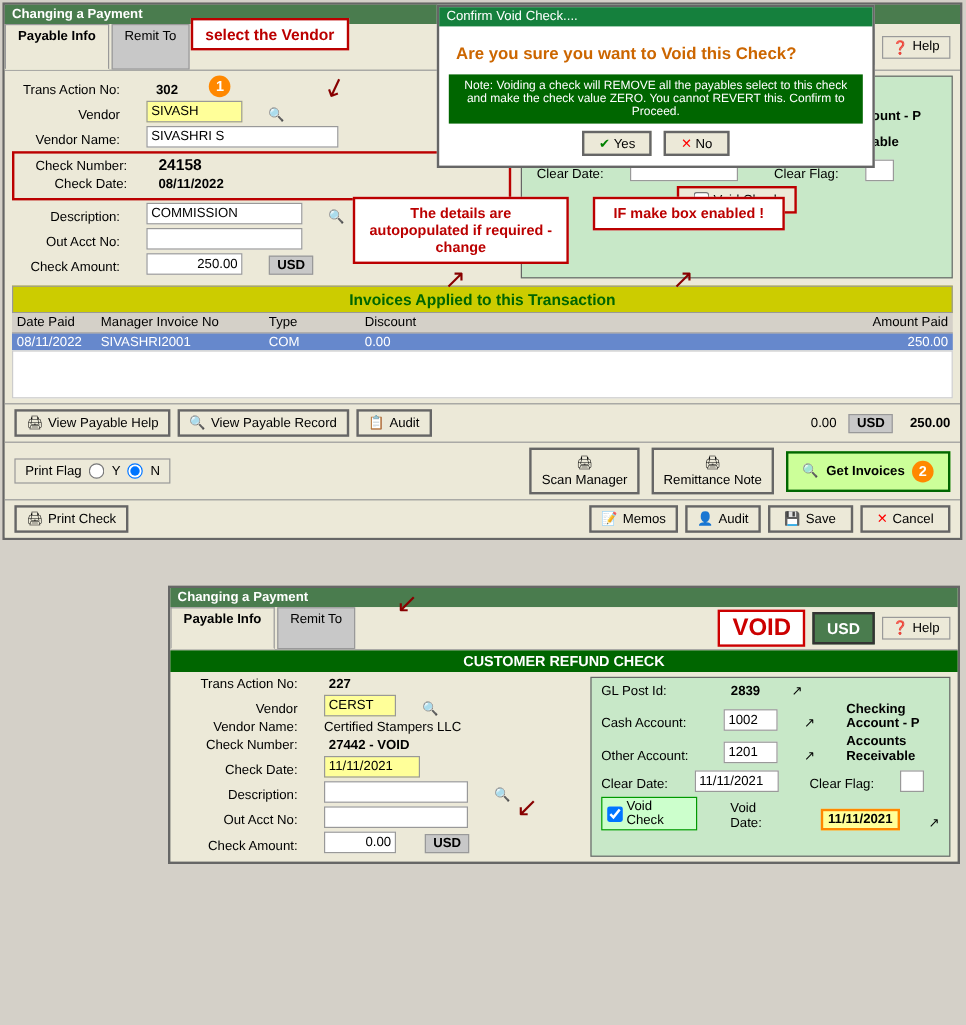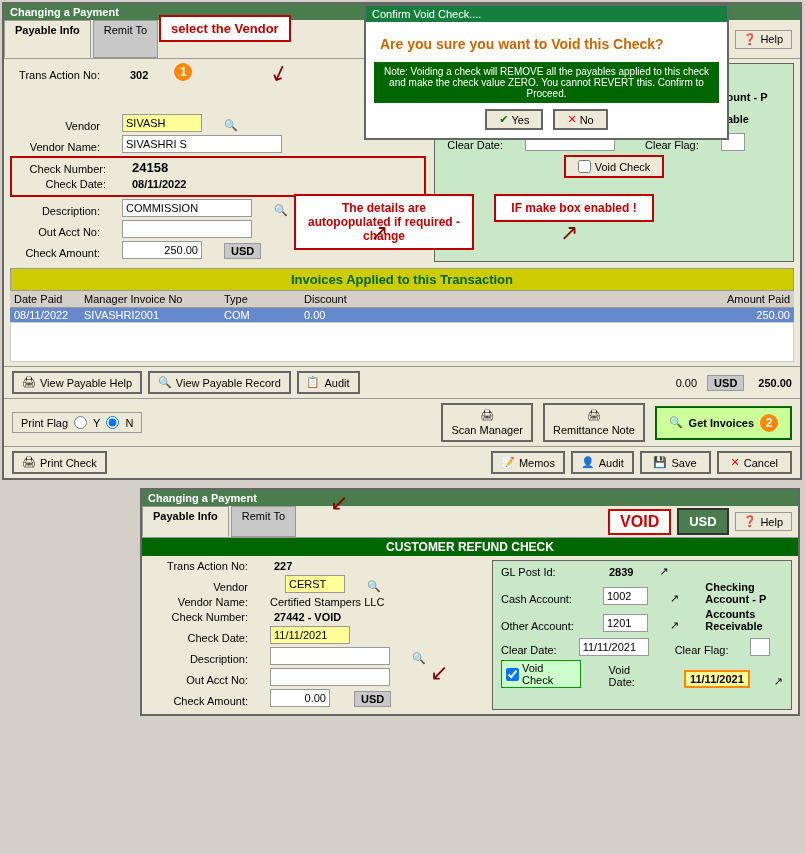--- a/index.html
+++ b/index.html
@@ -257,21 +257,21 @@
       background: #ece9d8;
       border: 2px solid #666;
       z-index: 5;
     }
 
     .void-badge {
       background: white;
       border: 2px solid #cc0000;
       color: #cc0000;
       font-weight: bold;
-      font-size: 16px;
+      font-size: 20px;
       padding: 2px 10px;
     }
 
     .customer-refund-label {
       background: #006600;
       color: white;
       font-weight: bold;
       font-size: 12px;
       padding: 2px 8px;
       text-align: center;
@@ -354,21 +354,21 @@
     <div style="flex:1;">
       <div class="form-row">
         <span class="form-label">Trans Action No:</span>
         <strong style="margin-left:8px;">302</strong>
         <span style="margin-left:4px;">
           <span class="orange-circle">1</span>
         </span>
       </div>
       <div class="form-row">
         <span class="form-label">Vendor</span>
-        <input class="form-input-yellow" type="text" style="width: 80px; margin-top: 30px;" value="SIVASH">
+        <input class="form-input-yellow" type="text" style="width: 80px;" value="SIVASH">
         <span style="cursor:pointer;">🔍</span>
       </div>
       <div class="form-row">
         <span class="form-label">Vendor Name:</span>
         <input class="form-input" type="text" style="width: 160px;" value="SIVASHRI S">
       </div>
       <div style="border:2px solid #b00; padding:2px 4px; margin-bottom:2px;">
         <div class="form-row">
           <span class="form-label">Check Number:</span>
           <strong style="margin-left:4px; font-size:13px;">24158</strong>
@@ -451,21 +451,21 @@
       <span class="col2">SIVASHRI2001</span>
       <span class="col3">COM</span>
       <span class="col4">0.00</span>
       <span class="col5">250.00</span>
     </div>
 
     <div class="void-dialog" style="left:360px; top:0px; width:365px;">
       <div class="void-dialog-title">Confirm Void Check....</div>
       <div class="void-dialog-body">
         <div class="void-question">Are you sure you want to Void this Check?</div>
-        <div class="void-note" style="white-space:pre-line;">Note: Voiding a check will REMOVE all the payables applied to this check
+        <div class="void-note" style="white-space:pre-line;">Note: Voiding a check will REMOVE all the payables select to this check
 and make the check value ZERO. You cannot REVERT this. Confirm to Proceed.</div>
         <div class="void-buttons">
           <button class="btn-yes">
             <span style="color:green;">✔</span>
             <span>Yes</span>
           </button>
           <button class="btn-no">
             <span style="color:red;">✕</span>
             <span>No</span>
           </button>
@@ -565,21 +565,21 @@
   <div class="customer-refund-label">CUSTOMER REFUND CHECK</div>
 
   <div style="display:flex; padding:4px 6px; gap:8px;">
     <div style="flex:1;">
       <div class="form-row">
         <span class="form-label" style="min-width:100px;">Trans Action No:</span>
         <strong style="margin-left:4px;">227</strong>
       </div>
       <div class="form-row">
         <span class="form-label" style="min-width:100px;">Vendor</span>
-        <input class="form-input-yellow" type="text" style="width: 60px; margin-left: 15px;" value="CERST">
+        <input class="form-input-yellow" type="text" style="width: 60px;" value="CERST">
         <span style="cursor:pointer;">🔍</span>
       </div>
       <div class="form-row">
         <span class="form-label" style="min-width:100px;">Vendor Name:</span>
         <span>Certified Stampers LLC</span>
       </div>
       <div class="form-row">
         <span class="form-label" style="min-width:100px;">Check Number:</span>
         <strong style="margin-left:4px;">27442 - VOID</strong>
       </div>

